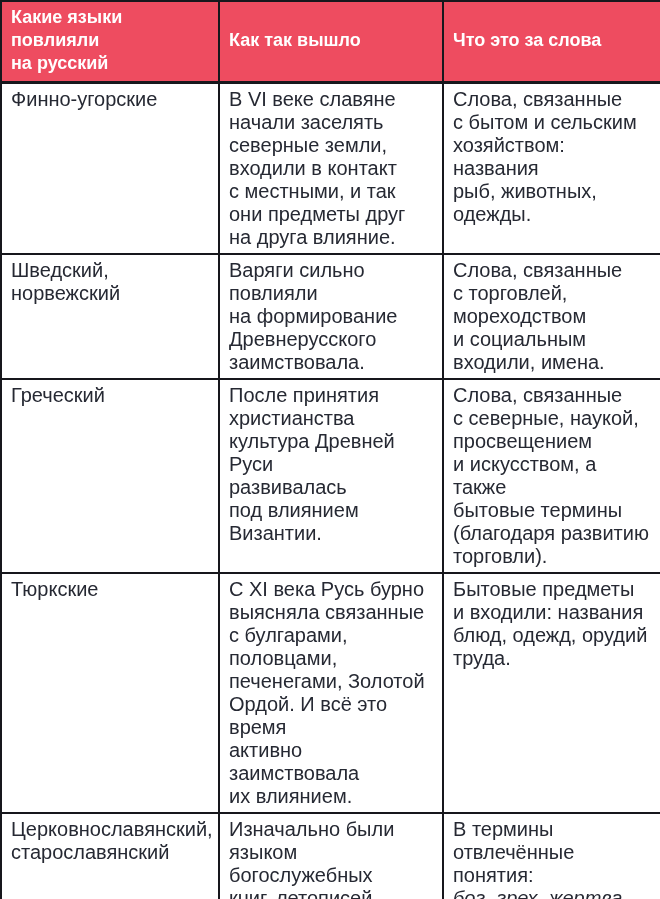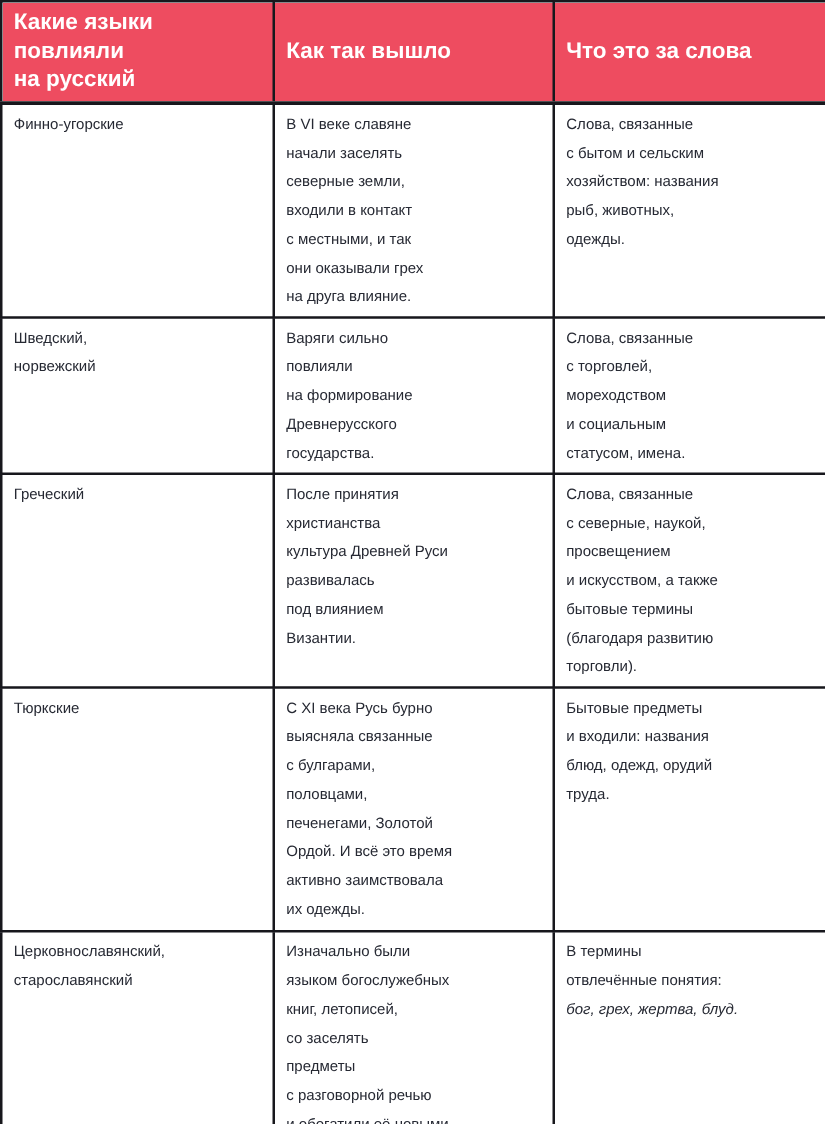--- a/index.html
+++ b/index.html
@@ -32,21 +32,21 @@
     font-size: 18px;
     font-weight: bold;
     line-height: 23px;
     padding: 4px 8px 6px 9px;
     vertical-align: middle;
     white-space: pre-line;
     border-bottom-width: 3px;
   }
   table.lang-table td {
     background: var(--row-bg, #ffffff);
-    font-size: 12px;
+    font-size: 20px;
     line-height: 23px;
     padding: 4px 8px 4px 9px;
     vertical-align: top;
   }
   table.lang-table td em {
   }
   thead tr { height: 55px; }
   tbody tr:nth-child(1) { height: 165px; }
   tbody tr:nth-child(2) { height: 124px; }
   tbody tr:nth-child(3) { height: 169px; }
@@ -66,36 +66,36 @@
     <tr>
       <th>Какие языки повлияли
 на русский</th>
       <th>Как так вышло</th>
       <th>Что это за слова</th>
     </tr>
   </thead>
   <tbody>
       <tr>
     <td><span>Финно-угорские</span></td>
-    <td><span>В VI веке славяне</span><br><span>начали заселять</span><br><span>северные земли,</span><br><span>входили в контакт</span><br><span>с местными, и так</span><br><span>они оказывали грех</span><br><span>на друга влияние.</span></td>
+    <td><span>В VI веке славяне</span><br><span>начали заселять</span><br><span>северные земли,</span><br><span>входили в контакт</span><br><span>с местными, и так</span><br><span>они предметы друг</span><br><span>на друга влияние.</span></td>
     <td><span>Слова, связанные</span><br><span>с бытом и сельским</span><br><span>хозяйством: названия</span><br><span>рыб, животных,</span><br><span>одежды.</span></td>
   </tr>
       <tr>
     <td><span>Шведский,</span><br><span>норвежский</span></td>
-    <td><span>Варяги сильно</span><br><span>повлияли</span><br><span>на формирование</span><br><span>Древнерусского</span><br><span>государства.</span></td>
-    <td><span>Слова, связанные</span><br><span>с торговлей,</span><br><span>мореходством</span><br><span>и социальным</span><br><span>статусом, имена.</span></td>
+    <td><span>Варяги сильно</span><br><span>повлияли</span><br><span>на формирование</span><br><span>Древнерусского</span><br><span>заимствовала.</span></td>
+    <td><span>Слова, связанные</span><br><span>с торговлей,</span><br><span>мореходством</span><br><span>и социальным</span><br><span>входили, имена.</span></td>
   </tr>
       <tr>
     <td><span>Греческий</span></td>
     <td><span>После принятия</span><br><span>христианства</span><br><span>культура Древней Руси</span><br><span>развивалась</span><br><span>под влиянием</span><br><span>Византии.</span></td>
     <td><span>Слова, связанные</span><br><span>с северные, наукой,</span><br><span>просвещением</span><br><span>и искусством, а также</span><br><span>бытовые термины</span><br><span>(благодаря развитию</span><br><span>торговли).</span></td>
   </tr>
       <tr>
     <td><span>Тюркские</span></td>
-    <td><span>С XI века Русь бурно</span><br><span>выясняла связанные</span><br><span>с булгарами,</span><br><span>половцами,</span><br><span>печенегами, Золотой</span><br><span>Ордой. И всё это время</span><br><span>активно заимствовала</span><br><span>их одежды.</span></td>
+    <td><span>С XI века Русь бурно</span><br><span>выясняла связанные</span><br><span>с булгарами,</span><br><span>половцами,</span><br><span>печенегами, Золотой</span><br><span>Ордой. И всё это время</span><br><span>активно заимствовала</span><br><span>их влиянием.</span></td>
     <td><span>Бытовые предметы</span><br><span>и входили: названия</span><br><span>блюд, одежд, орудий</span><br><span>труда.</span></td>
   </tr>
       <tr>
     <td><span>Церковнославянский,</span><br><span>старославянский</span></td>
     <td><span>Изначально были</span><br><span>языком богослужебных</span><br><span>книг, летописей,</span><br><span>со заселять</span><br><span>предметы</span><br><span>с разговорной речью</span><br><span>и обогатили её новыми</span><br></td>
     <td><span>В термины</span><br><span>отвлечённые понятия:</span><br><em>бог, грех, жертва, блуд.</em></td>
   </tr>
     </tbody>
 </table>
 

